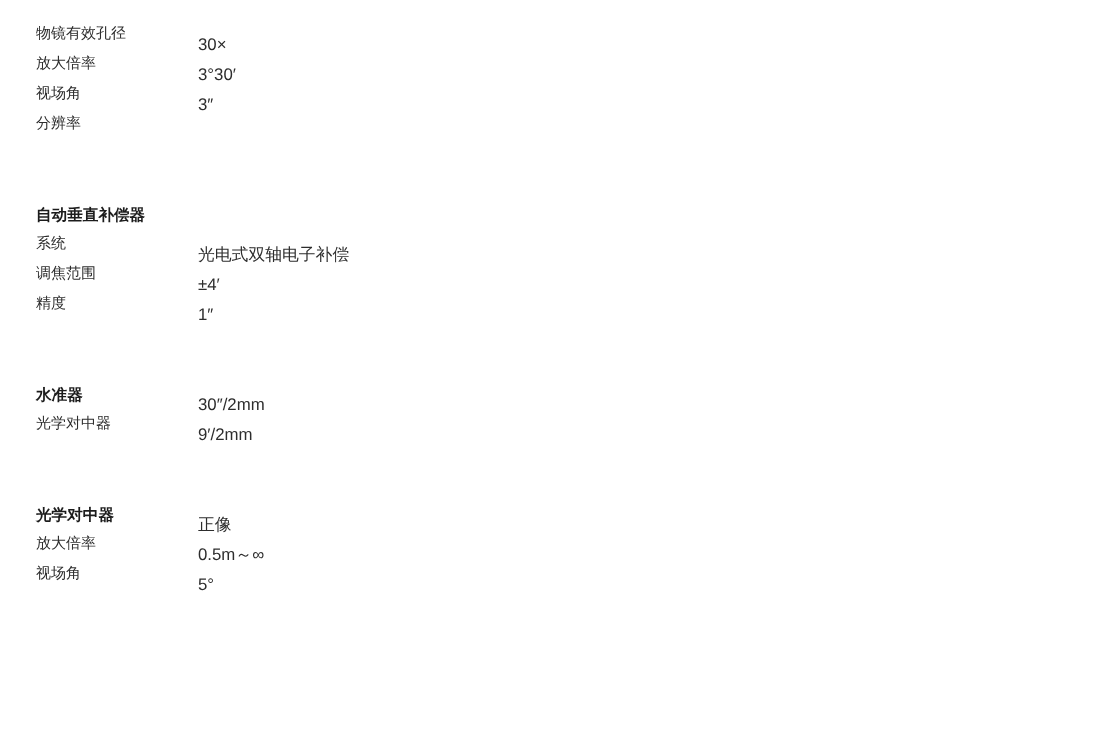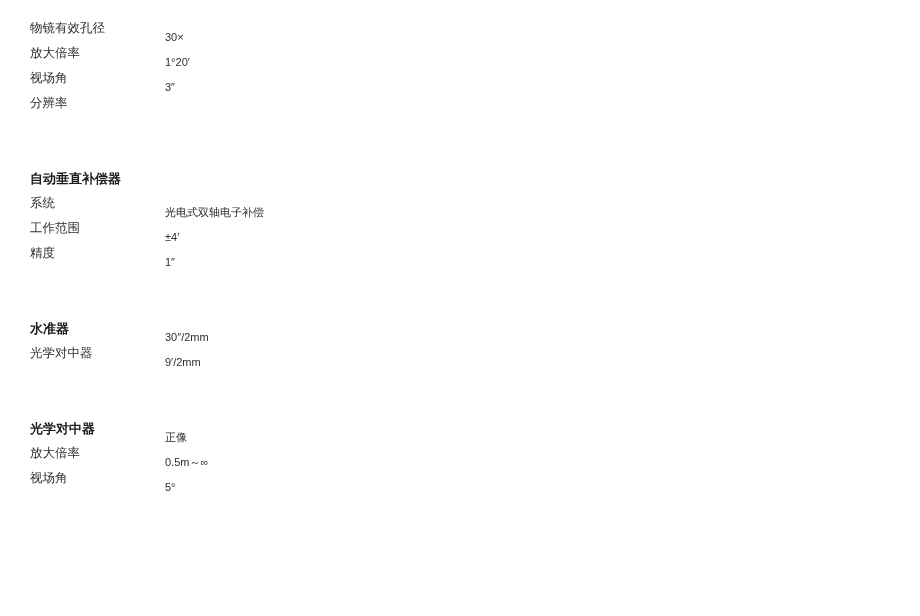--- a/index.html
+++ b/index.html
@@ -29,21 +29,21 @@
     top: 16px;
     font-size: 12.5px;
     line-height: 25px;
     color: #2d2d2d;
     white-space: nowrap;
   }
   .value {
     position: absolute;
     left: 165px;
     top: 0;
-    font-size: 11px;
+    font-size: 14px;
     line-height: 25px;
     color: #2d2d2d;
     white-space: nowrap;
   }
   .section-head {
     position: relative;
     height: 25px;
   }
   .section-head .label {
     left: 30px;
@@ -67,41 +67,41 @@
     <div class="row">
       <span class="label">物镜有效孔径</span>
       <span class="value"></span>
     </div>
     <div class="row">
       <span class="label">放大倍率</span>
       <span class="value">30×</span>
     </div>
     <div class="row">
       <span class="label">视场角</span>
-      <span class="value">1°20′</span>
+      <span class="value">3°30′</span>
     </div>
     <div class="row">
       <span class="label">分辨率</span>
       <span class="value">3″</span>
     </div>
   </div>
 
   <div class="spacer"></div>
   <div class="spacer"></div>
 
   <div class="group">
     <div class="section-head">
       <span class="label">自动垂直补偿器</span>
     </div>
     <div class="row">
       <span class="label">系统</span>
       <span class="value"></span>
     </div>
     <div class="row">
-      <span class="label">工作范围</span>
+      <span class="label">调焦范围</span>
       <span class="value">光电式双轴电子补偿</span>
     </div>
     <div class="row">
       <span class="label">精度</span>
       <span class="value">±4′</span>
     </div>
     <div class="row">
       <span class="label"></span>
       <span class="value">1″</span>
     </div>

